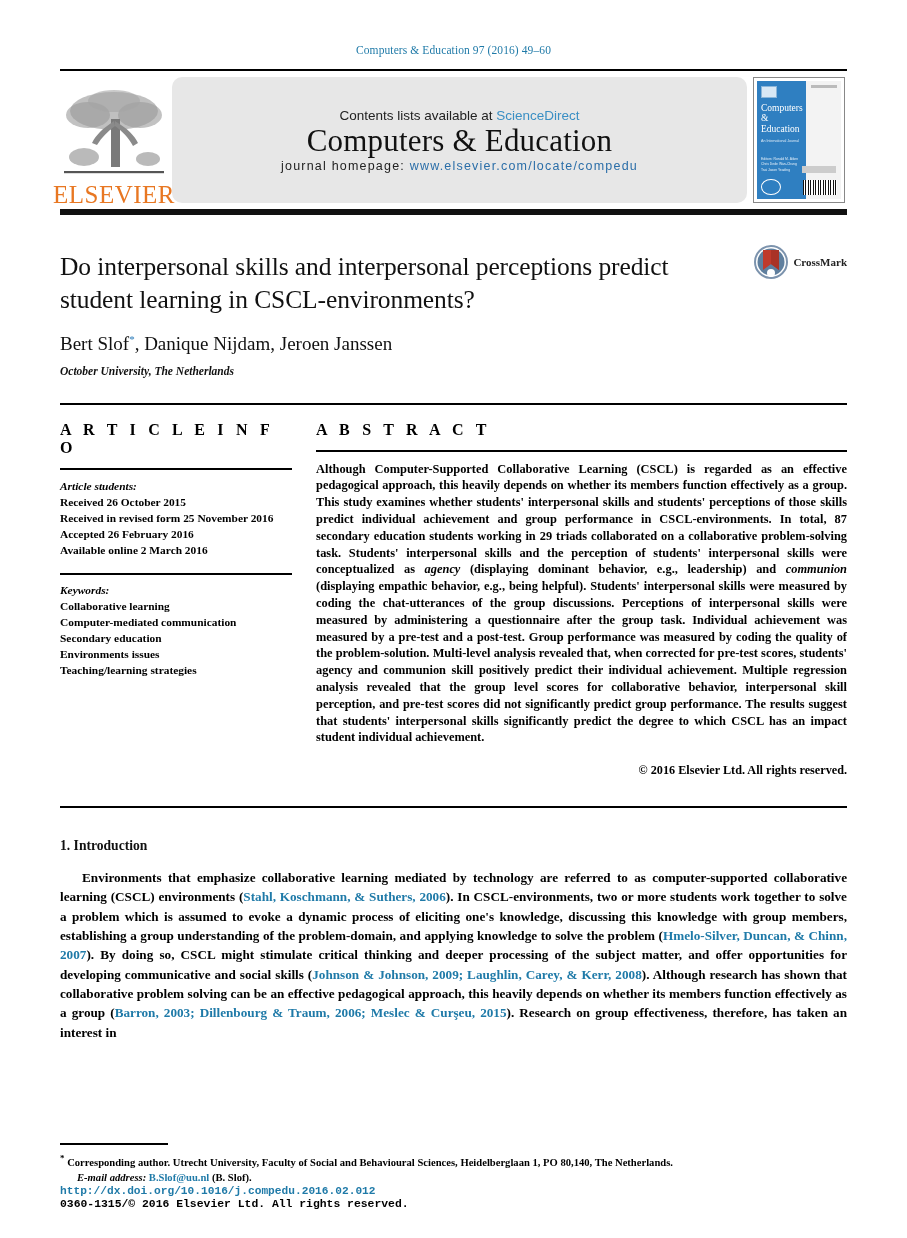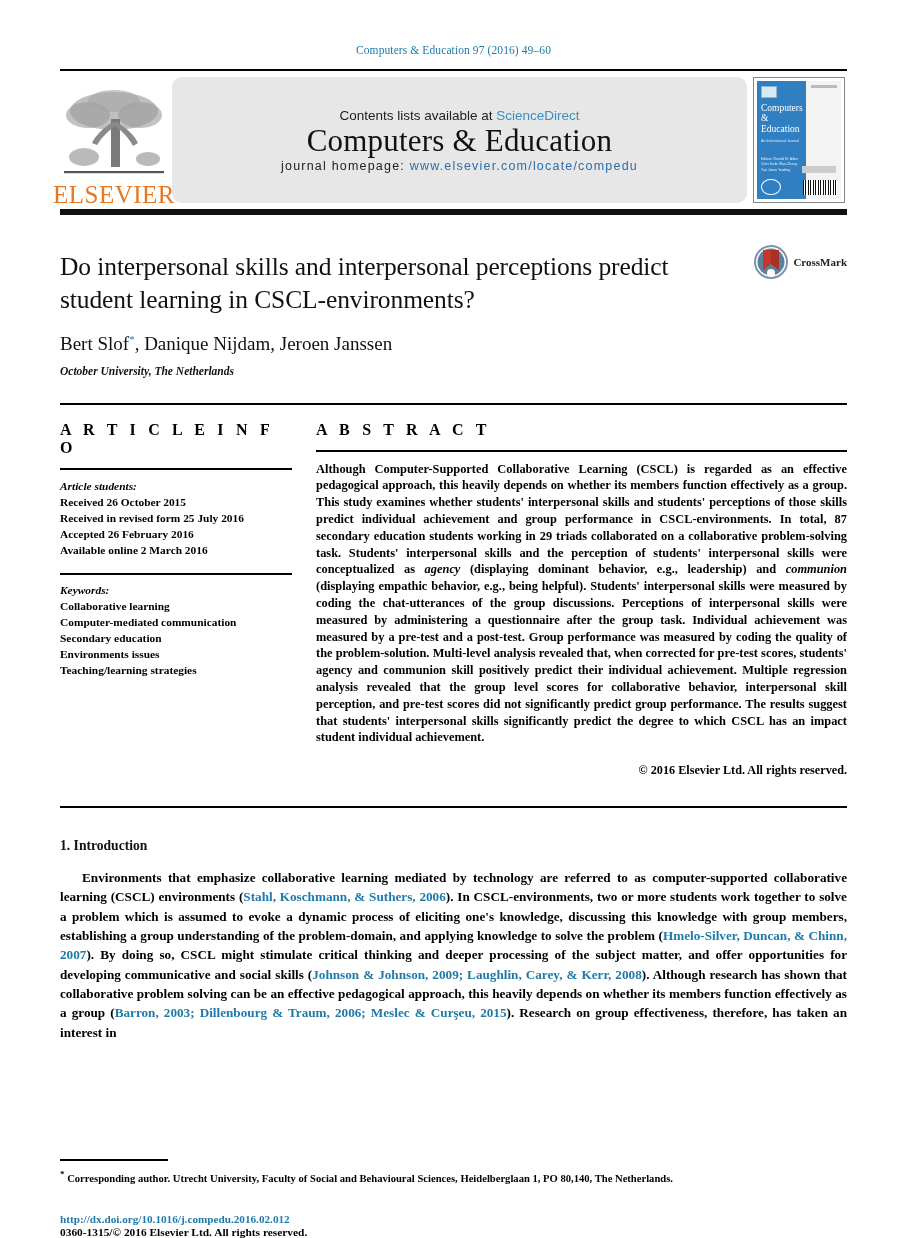--- a/index.html
+++ b/index.html
@@ -192,21 +192,21 @@
 
   
   .footnotes { position: absolute; left: 60px; right: 56px; bottom: 52px; }
   .fn-rule { width: 108px; height: 2px; background: #000; margin-bottom: 7px; }
   .fn-line { font-size: 10.6px; line-height: 1.5; font-weight: bold; }
   .fn-line sup { font-size: 9px; }
   .fn-email { margin-left: 17px; }
   .fn-email .lbl { font-style: italic; }
   .fn-email .mail { color: #1f7aa8; }
 
-  .doi-block { position: absolute; left: 60px; bottom: 0; }
+  .doi-block { position: absolute; left: 60px; bottom: 28px; font-family: Liberation Mono, monospace; }
   .doi { font-size: 11.2px; color: #1f7aa8; font-weight: bold; }
   .issn { font-size: 11.4px; font-weight: bold; margin-top: 1px; }
 </style>
 </head>
 <body>
 
 <div class="page">
 
   <div class="running-head">Computers &amp; Education 97 (2016) 49–60</div>
 
@@ -295,21 +295,21 @@
   <div class="rule-mid"></div>
 
   <div class="columns">
 
     <div class="col-info">
       <div class="sec-head">A R T I C L E   I N F O</div>
       <div class="hr-black"></div>
       <div class="info-body">
         <div class="lbl">Article students:</div>
         <div>Received 26 October 2015</div>
-        <div>Received in revised form 25 July 2016</div>
+        <div>Received in revised form 25 November 2016</div>
         <div>Accepted 26 February 2016</div>
         <div>Available online 2 March 2016</div>
       </div>
       <div class="kw-block">
         <div class="hr-black"></div>
         <div class="kw-list">
           <div class="lbl" style="font-style:italic">Keywords:</div>
           <div>Collaborative learning</div>
           <div>Computer-mediated communication</div>
           <div>Secondary education</div>
@@ -331,20 +331,21 @@
   <div class="rule-bottom"></div>
 
   <div class="section">
     <div class="section-title">1. Introduction</div>
     <p class="para"><span>Environments that emphasize collaborative learning mediated by technology are referred to as computer-supported collaborative learning (CSCL) environments (</span><span class="cite">Stahl, Koschmann, &amp; Suthers, 2006</span><span>). In CSCL-environments, two or more students work together to solve a problem which is assumed to evoke a dynamic process of eliciting one's knowledge, discussing this knowledge with group members, establishing a group understanding of the problem-domain, and applying knowledge to solve the problem (</span><span class="cite">Hmelo-Silver, Duncan, &amp; Chinn, 2007</span><span>). By doing so, CSCL might stimulate critical thinking and deeper processing of the subject matter, and offer opportunities for developing communicative and social skills (</span><span class="cite">Johnson &amp; Johnson, 2009; Laughlin, Carey, &amp; Kerr, 2008</span><span>). Although research has shown that collaborative problem solving can be an effective pedagogical approach, this heavily depends on whether its members function effectively as a group (</span><span class="cite">Barron, 2003; Dillenbourg &amp; Traum, 2006; Meslec &amp; Curşeu, 2015</span><span>). Research on group effectiveness, therefore, has taken an interest in</span></p>
   </div>
 
   <div class="footnotes">
     <div class="fn-rule"></div>
     <div class="fn-line"><sup>*</sup><span> Corresponding author. Utrecht University, Faculty of Social and Behavioural Sciences, Heidelberglaan 1, PO 80,140, The Netherlands.</span></div>
+    <div class="fn-line fn-email"><span class="lbl">E-mail address:</span> <span class="mail">B.Slof@uu.nl</span><span> (B. Slof).</span></div>
   </div>
 
   <div class="doi-block">
     <div class="doi">http://dx.doi.org/10.1016/j.compedu.2016.02.012</div>
     <div class="issn">0360-1315/© 2016 Elsevier Ltd. All rights reserved.</div>
   </div>
 
 </div>
 
 </body></html>

